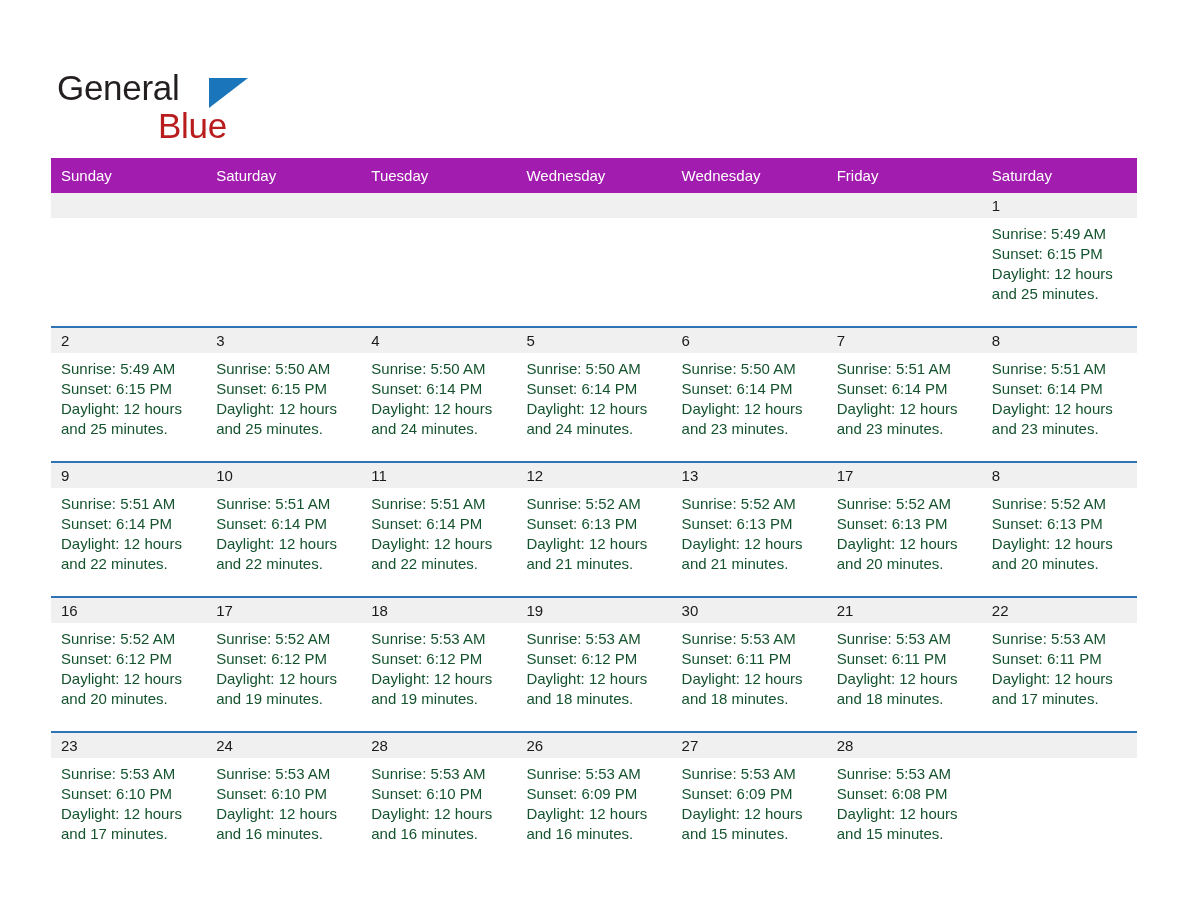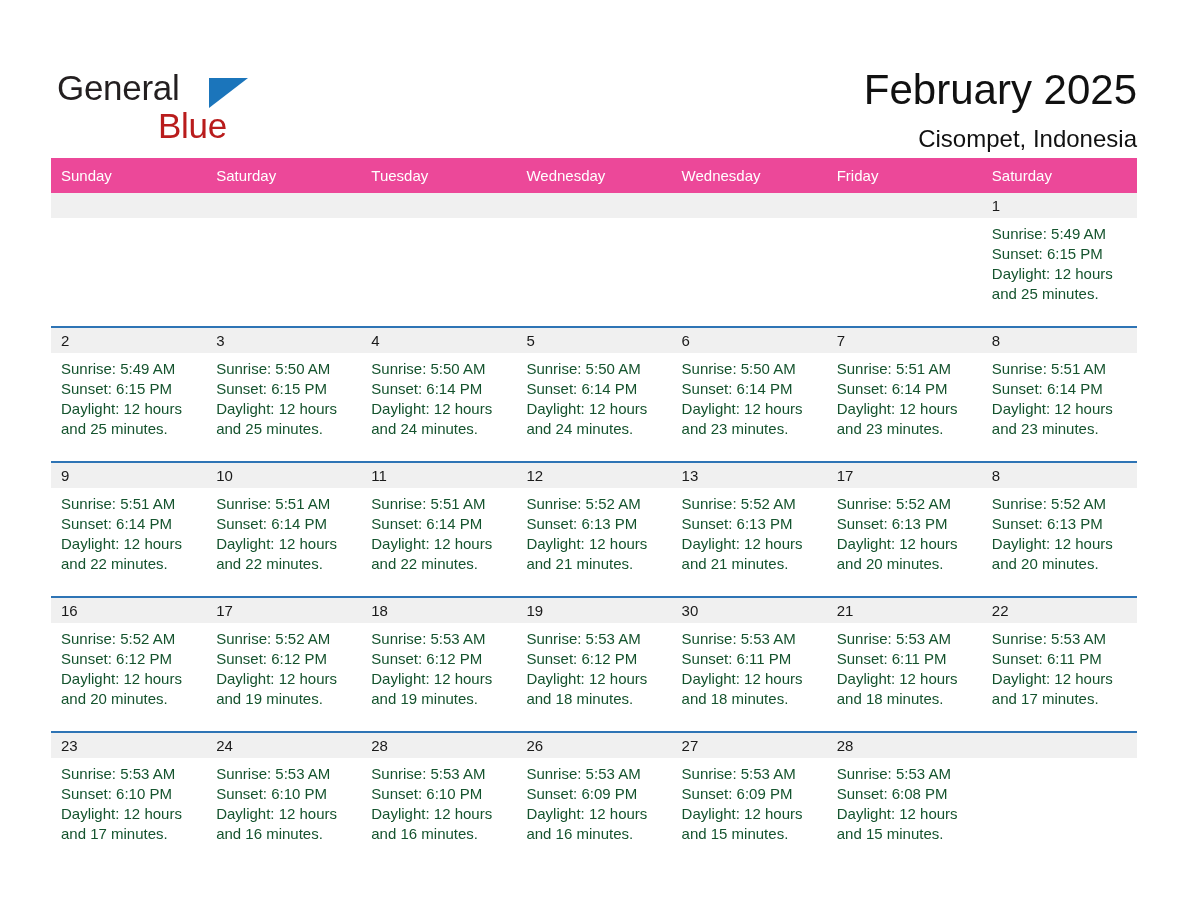--- a/index.html
+++ b/index.html
@@ -91,21 +91,21 @@
   
   .calendar {
     position: absolute;
     left: 51px;
     top: 158px;
     width: 1086px;
     border-collapse: collapse;
     table-layout: fixed;
   }
   .calendar th {
-    background: #ec4899;
+    background: #a21caf;
     color: #ffffff;
     font-size: 15px;
     font-weight: normal;
     text-align: left;
     padding: 8px 0 9px 10px;
     height: 18px;
     vertical-align: middle;
   }
   .calendar td {
     width: 155.14px;
@@ -158,24 +158,20 @@
 <div class="page">
 
   <div class="header">
 
     <div class="brand">
       <div class="brand-line1">General</div>
       <div class="brand-tri"></div>
       <div class="brand-line2">Blue</div>
     </div>
 
-    <div class="title-block">
-      <h1 class="month-title">February 2025</h1>
-      <h2 class="location-title">Cisompet, Indonesia</h2>
-    </div>
 
   </div>
 
   <table class="calendar">
     <thead>
       <tr>
         <th>Sunday</th>
         <th>Saturday</th>
         <th>Tuesday</th>
         <th>Wednesday</th>

